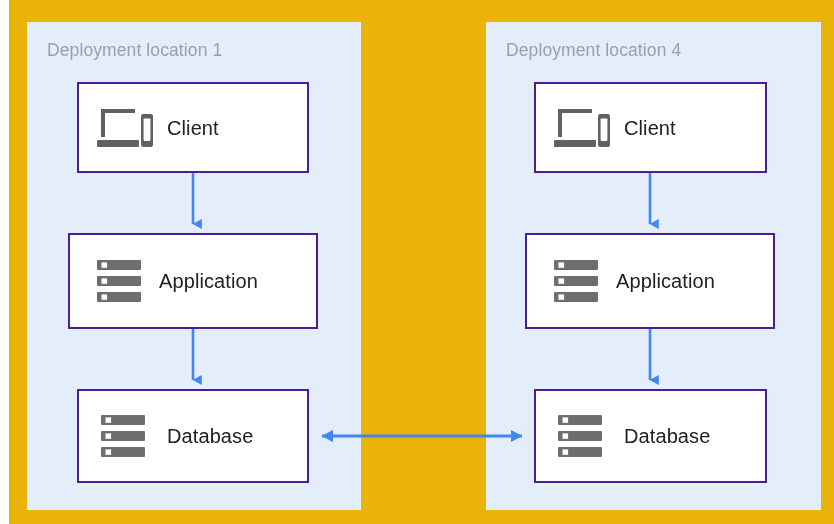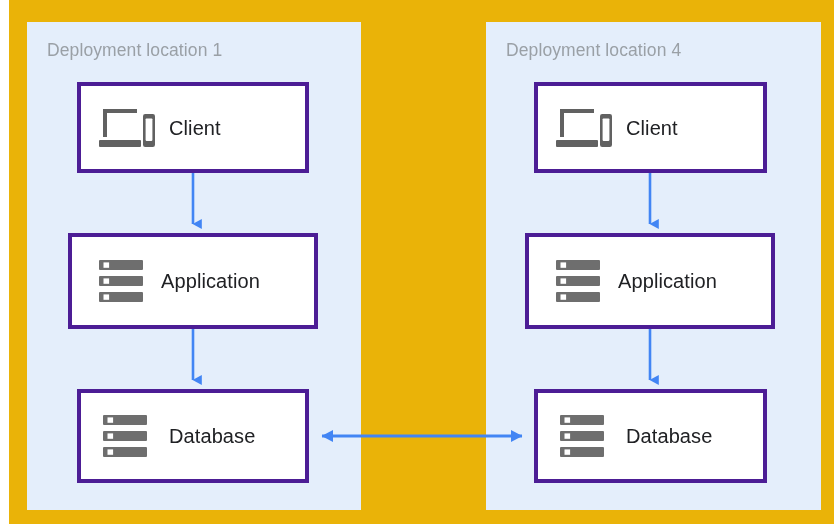--- a/index.html
+++ b/index.html
@@ -36,21 +36,21 @@
     line-height: 21px;
     color: #9aa0a6;
     white-space: nowrap;
     letter-spacing: 0.1px;
   }
 
   
   .node {
     position: absolute;
     background: #ffffff;
-    border: 4px solid #4c1d95;
+    border: 2px solid #4c1d95;
     box-sizing: border-box;
     display: flex;
     align-items: center;
     text-align: right;
   }
   .node-icon {
     position: absolute;
     display: block;
   }
   .node-label {

